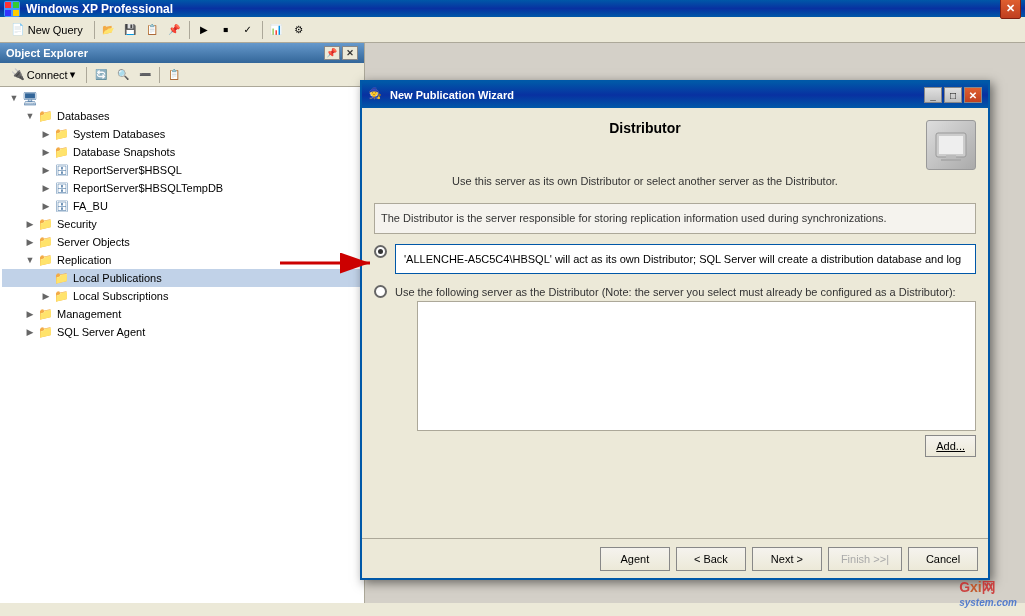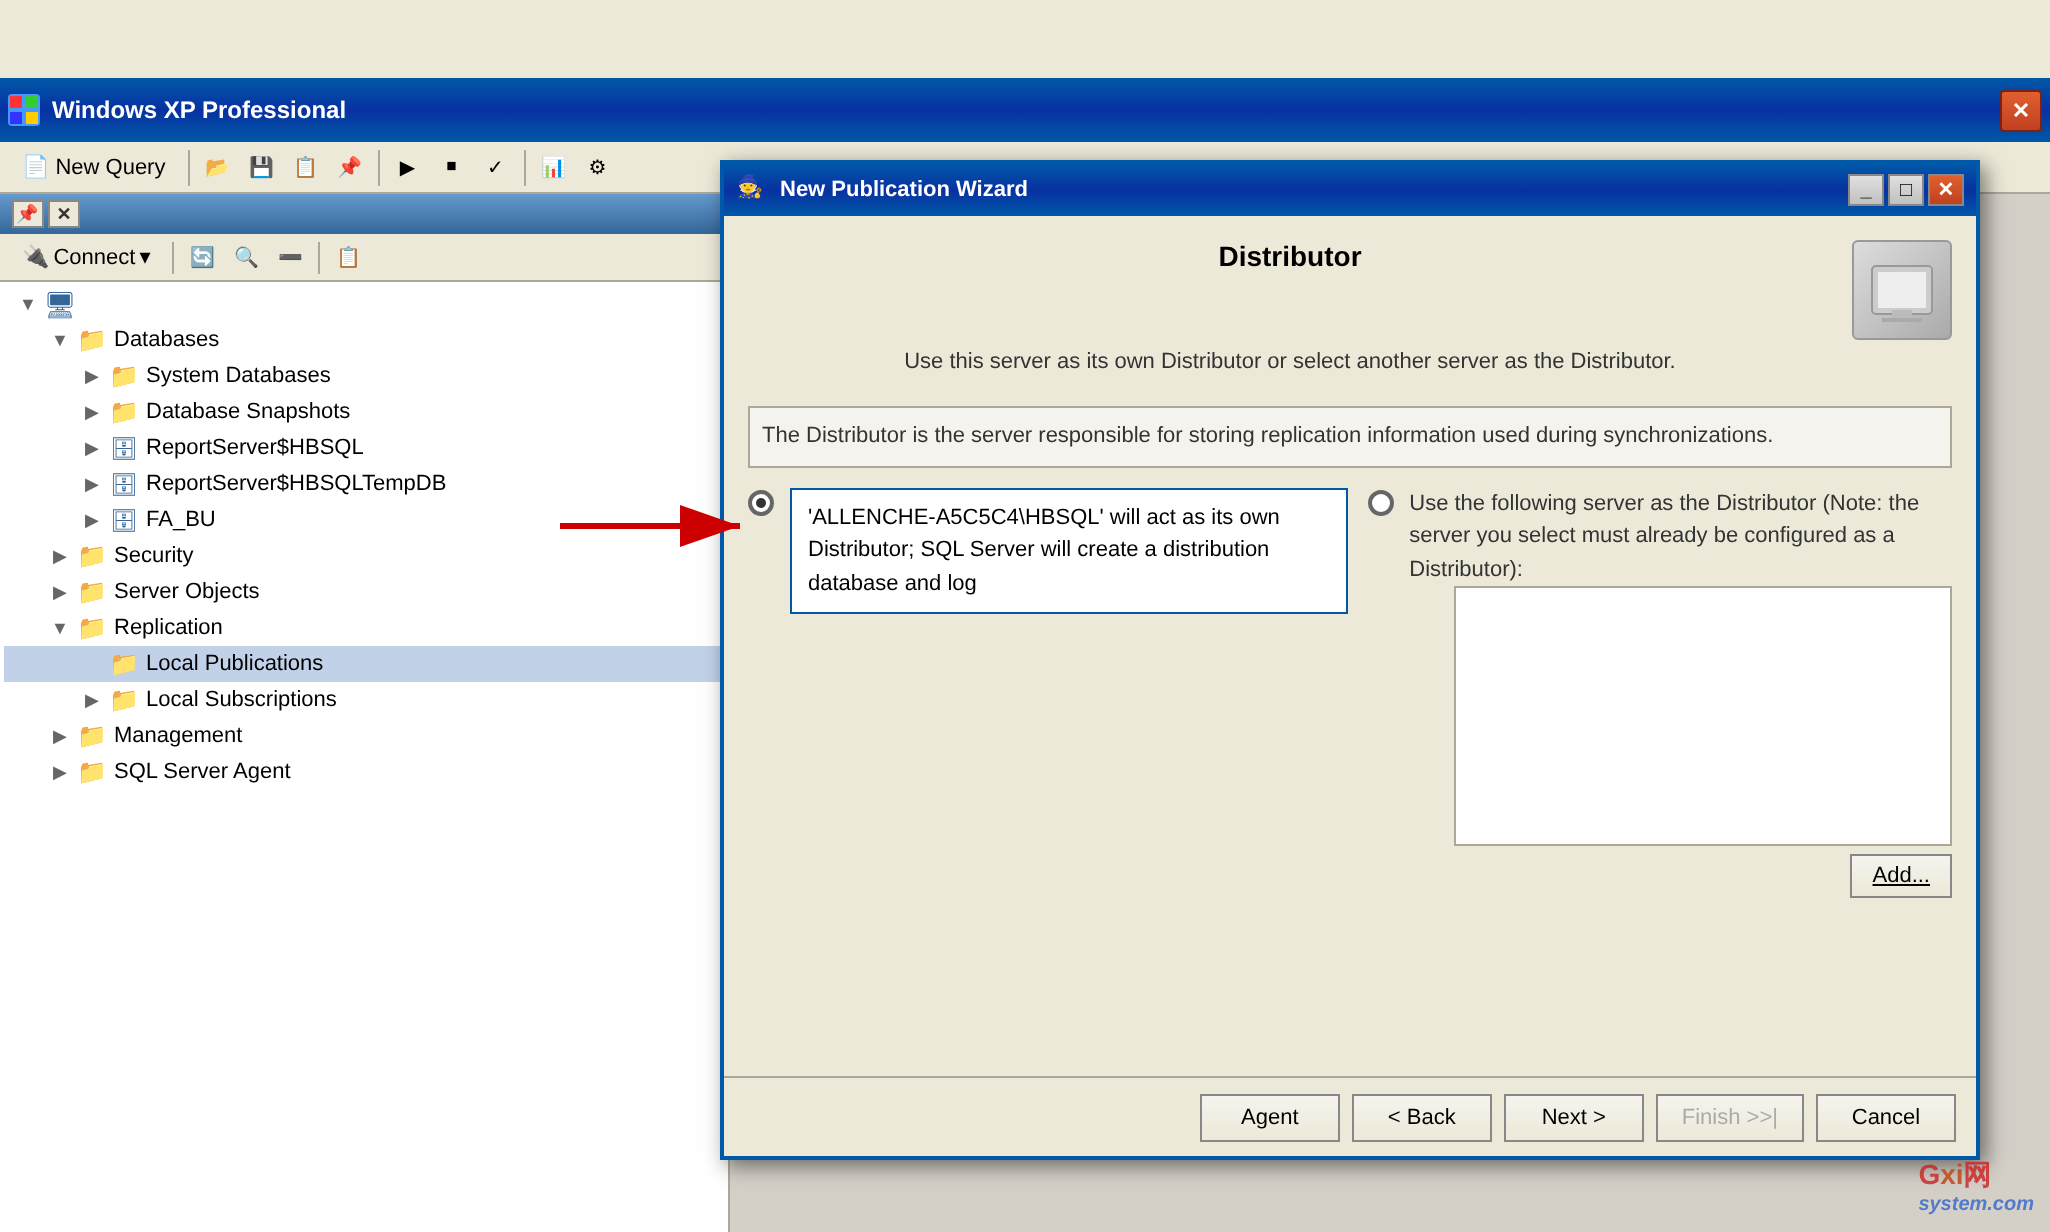--- a/index.html
+++ b/index.html
@@ -9,28 +9,27 @@
       background: #ECE9D8;
       font-family: 'Tahoma', 'MS Sans Serif', sans-serif;
       font-size: 11px;
       overflow: hidden;
       position: relative;
     }
 
     
     .app-titlebar {
       background: linear-gradient(to bottom, #0058A8 0%, #0831A1 50%, #0058A8 100%);
-      height: 32px;
+      height: 17px;
       display: flex;
       align-items: center;
       padding: 0 4px;
       color: white;
       font-weight: bold;
       font-size: 12px;
-      margin-top: 39px;
     }
     .app-titlebar-icon {
       width: 16px;
       height: 16px;
       margin-right: 6px;
       background: #4499FF;
       border-radius: 2px;
       display: inline-block;
     }
     .app-titlebar-title { flex: 1; }
@@ -296,21 +295,21 @@
       font-size: 11px;
       color: #333;
       line-height: 1.5;
       padding: 6px;
       background: #F5F3EE;
       border: 1px solid #ACA899;
     }
 
     .dialog-options {
       display: flex;
-      flex-direction: row;
+      flex-direction: column;
       gap: 10px;
     }
 
     .radio-option {
       display: flex;
       align-items: flex-start;
       gap: 8px;
     }
     .radio-btn {
       width: 13px;
@@ -460,20 +459,21 @@
   <div class="toolbar-separator"></div>
   <button class="oe-toolbar-btn">📊</button>
   <button class="oe-toolbar-btn">⚙</button>
 </div>
 
 <div class="main-layout">
 
   <div class="object-explorer">
 
     <div class="oe-titlebar">
+      <span class="oe-titlebar-title">Object Explorer</span>
       <div class="oe-titlebar-btns">
         <div class="oe-titlebar-btn">📌</div>
         <div class="oe-titlebar-btn">✕</div>
       </div>
     </div>
 
     <div class="oe-toolbar">
       <button class="oe-connect-btn">
         <span>🔌</span>
         <span>Connect</span>

